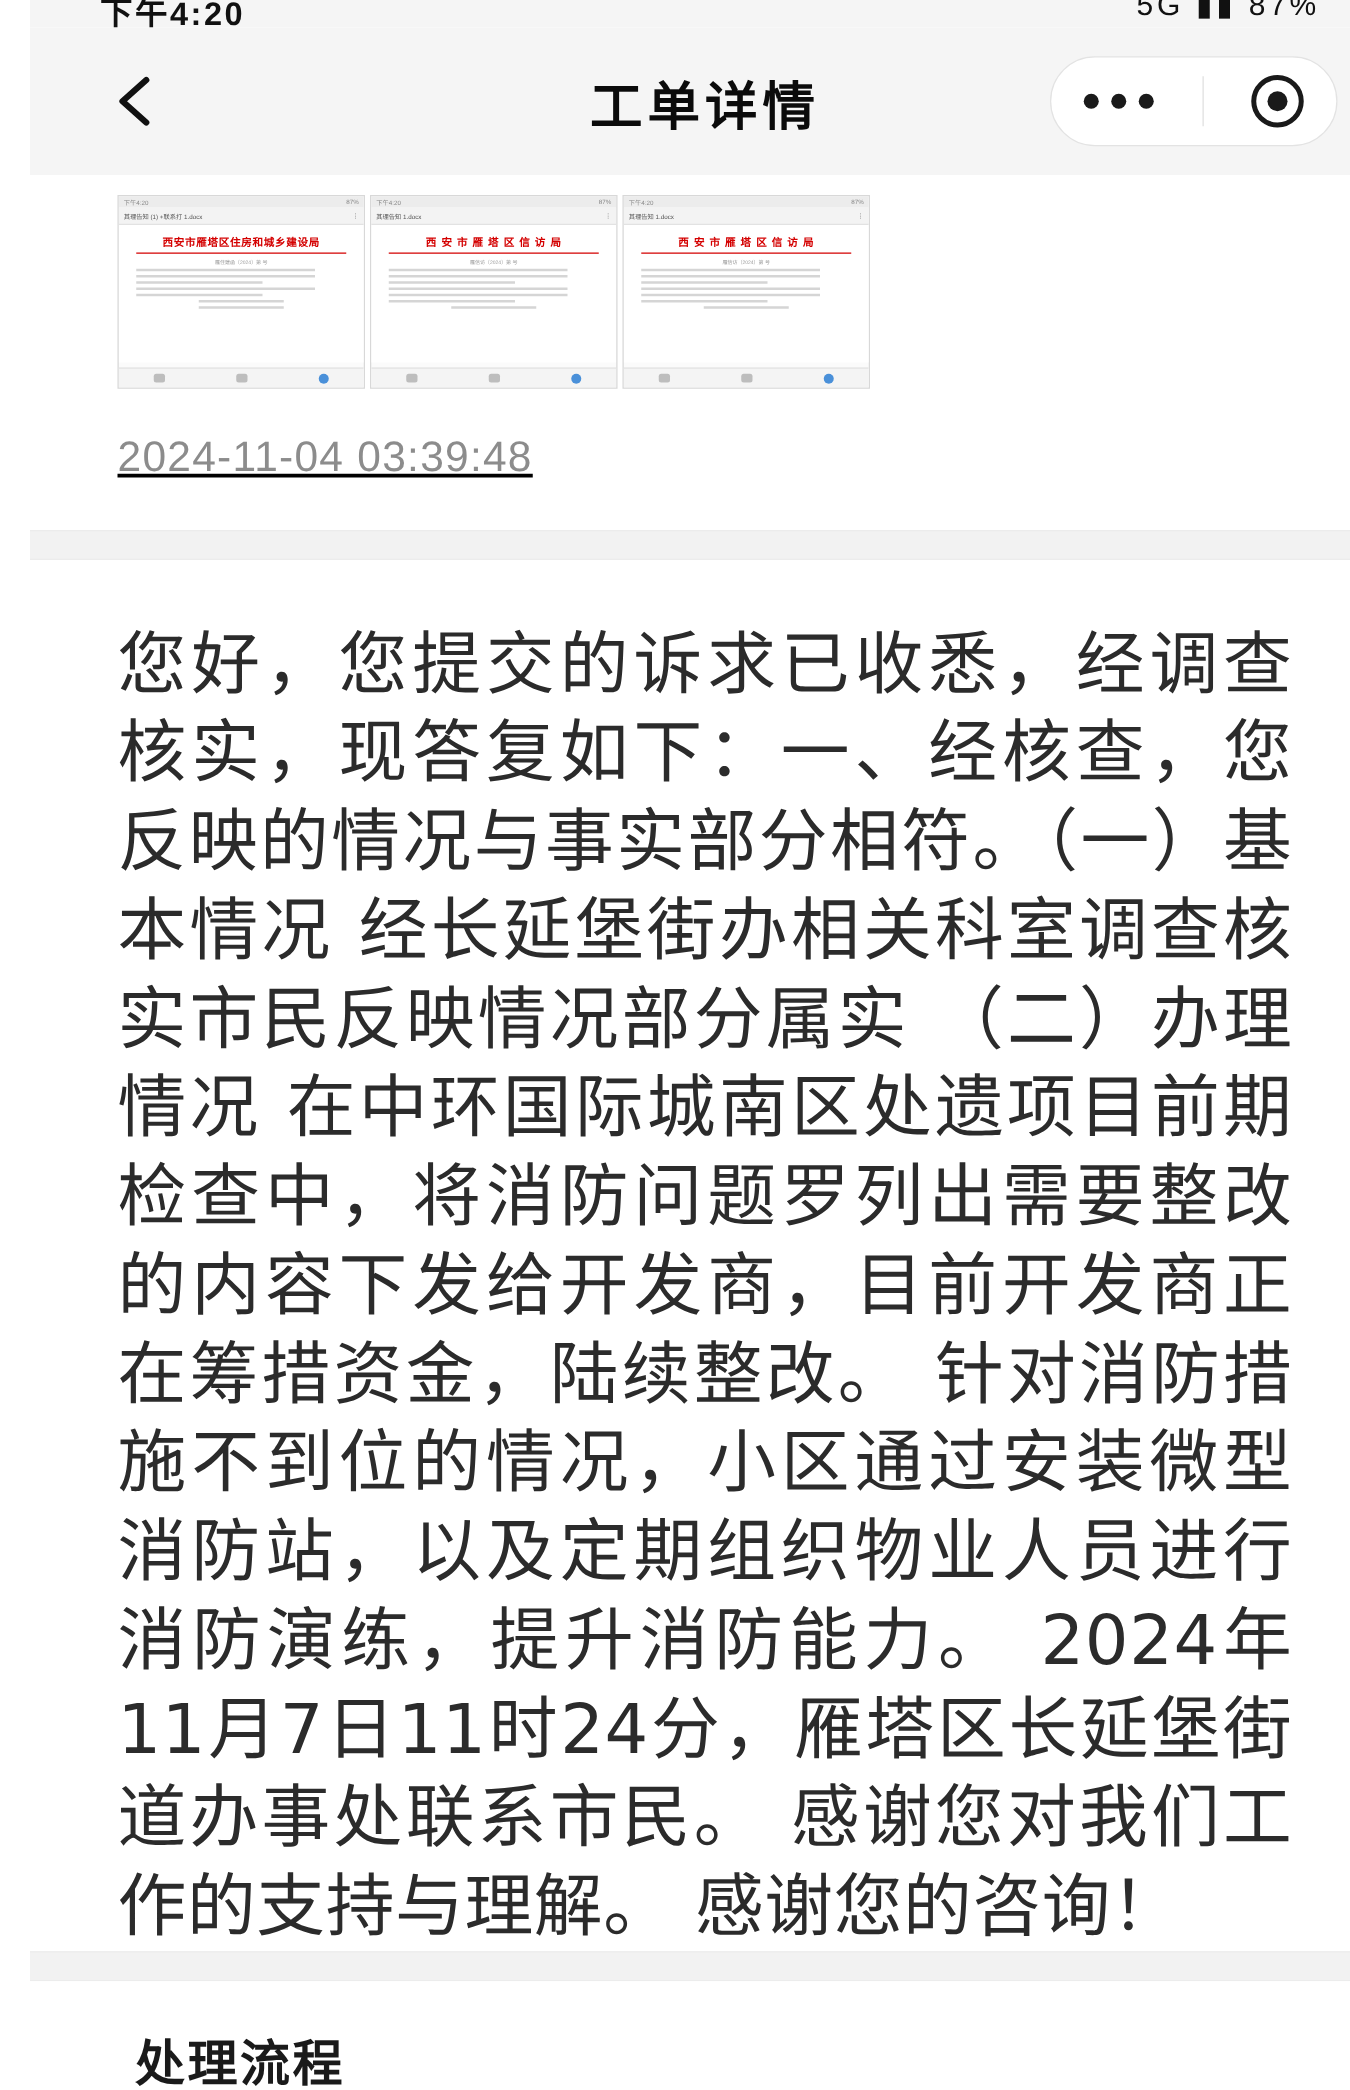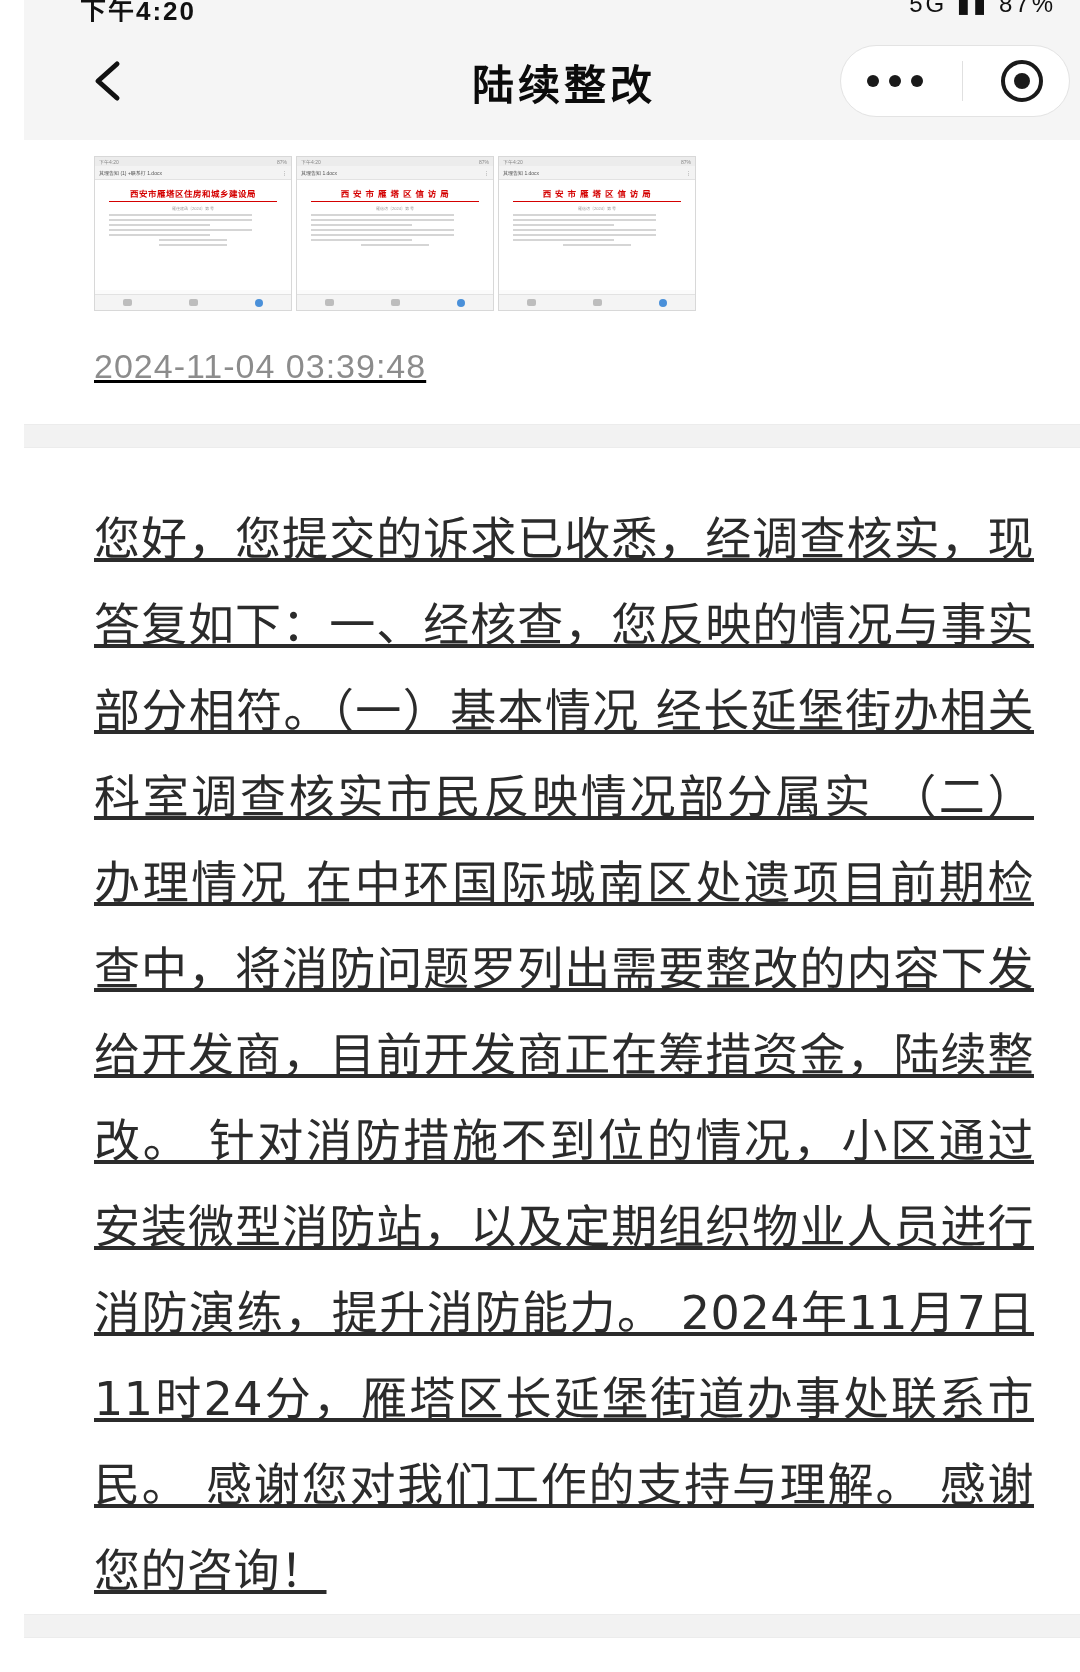--- a/index.html
+++ b/index.html
@@ -239,27 +239,26 @@
     border-top: 1px solid #ececec;
     border-bottom: 1px solid #ececec;
   }
 
   
   .reply {
     padding: 48px 70px 0 70px;
     background: #ffffff;
   }
   .reply-text {
-    font-size: 46px;
-    line-height: 86px;
+    font-size: 55px;
+    line-height: 71px;
     color: #2b2b2b;
     letter-spacing: 0.5px;
     text-align: justify;
     font-family: "DejaVu Sans", "Liberation Sans", sans-serif;
-    text-decoration: underline;
   }
   .reply-meta {
     display: flex;
     align-items: center;
     justify-content: space-between;
     padding: 40px 0 36px 0;
   }
   .reply-meta .d {
     font-size: 34px;
     color: #8c8c8c;
@@ -327,21 +326,21 @@
     <span class="sb-left">下午4:20</span>
     <span class="sb-right">5G ▮▮ 87%</span>
   </div>
 
   <div class="navbar">
     <div class="nav-back">
       <svg width="50" height="50" viewBox="0 0 50 50" aria-hidden="true">
         <path d="M33 8 L14 25 L33 42" fill="none" stroke="#111111" stroke-width="5" stroke-linecap="round" stroke-linejoin="round"></path>
       </svg>
     </div>
-    <div class="nav-title">陆续整改</div>
+    <div class="nav-title">工单详情</div>
     <div class="capsule">
       <span class="dots">
         <i></i>
           <i></i>
           <i></i>
       </span>
       <span class="sep"></span>
       <span class="target">
           <i></i>
         </span>

